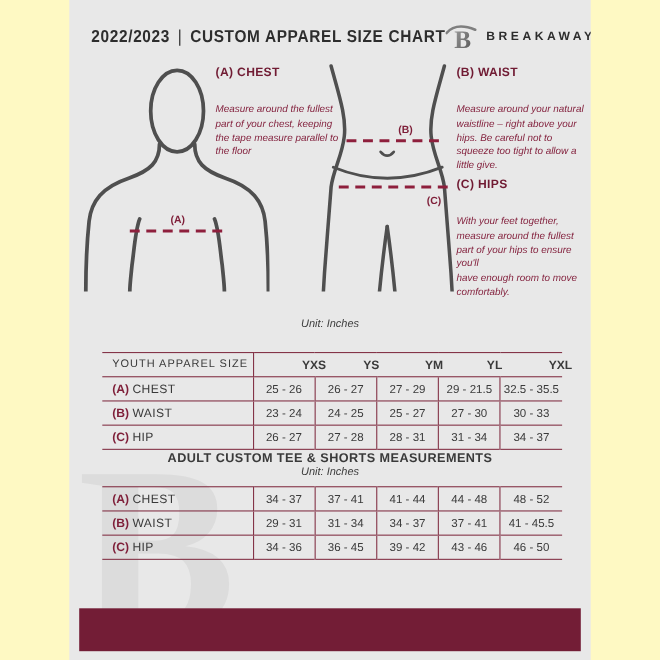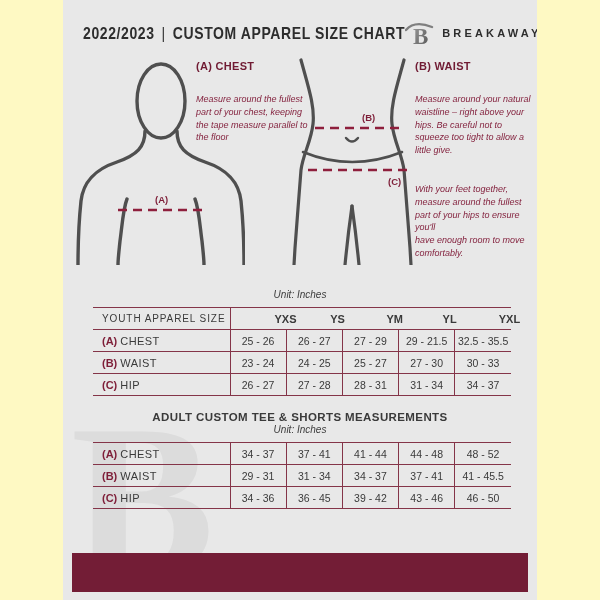--- a/index.html
+++ b/index.html
@@ -54,21 +54,21 @@
   table.size tr:first-child td, table.size tr:first-child th { border-top:none; }
   table.size td + td, table.size th + td, table.size td + th { border-left:1.5px solid #843448; }
   table.size .col-label { width:137px; }
   table.size .lbl-hdr { text-align:left; padding-left:9px; font-size:10px;
                letter-spacing:.9px; font-weight:normal; color:#3a3a3a; }
   table.size th { font-weight:bold; font-size:11px;padding-left:44px; }
   table.size .row-label { text-align:left; padding-left:9px; font-size:11px; }
   table.size .row-label .key { color:#7e1e38; font-weight:bold; }
   table.size .row-label .nm { color:#3a3a3a; letter-spacing:.4px; }
 
-  .tbl-youth { top:307px; }
+  .tbl-youth { top:320px; }
   .tbl-adult { top:442px; }
   .t-youth-title { top:276px; } .t-youth-unit { top:289px; }
   .t-adult-title { top:411px; } .t-adult-unit { top:424px; }
 
   
   .watermark { position:absolute; left:8px; top:392px; z-index:0;
                font-family:"Liberation Serif", serif; font-weight:bold;
                font-size:215px; line-height:1; color:#dcdcdc;
                user-select:none; }
   .footer-bar { position:absolute; left:9px; top:553px; width:456px;
@@ -128,20 +128,21 @@
 
     <div class="instr instr-chest">
       <h3>(A) CHEST</h3>
       <p>Measure around the fullest part of your chest, keeping the tape measure parallel to the floor</p>
     </div>
     <div class="instr instr-waist">
       <h3>(B) WAIST</h3>
       <p>Measure around your natural waistline – right above your hips. Be careful not to squeeze too tight to allow a little give.</p>
     </div>
     <div class="instr instr-hips">
+      <h3>(C) HIPS</h3>
       <p>With your feet together, measure around the fullest part of your hips to ensure you'll
 have enough room to move comfortably.</p>
     </div>
 
     <div class="watermark">B</div>
 
     <div class="sec-unit t-youth-unit">Unit: Inches</div>
     <table class="size tbl-youth">
       <tbody>
           <tr>

